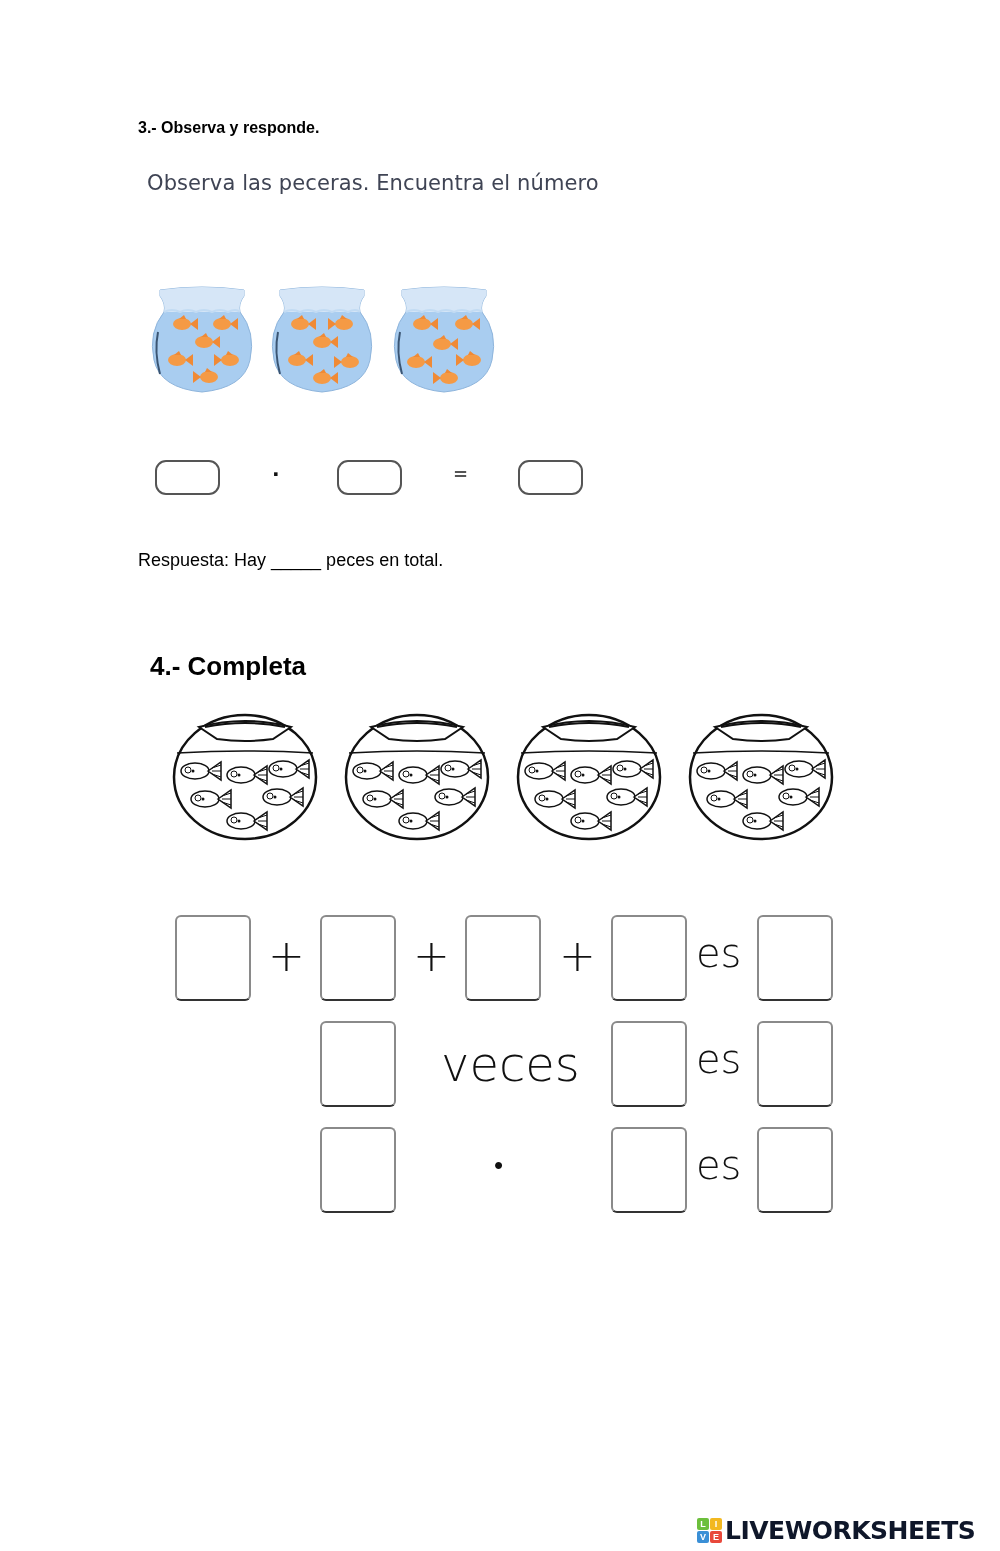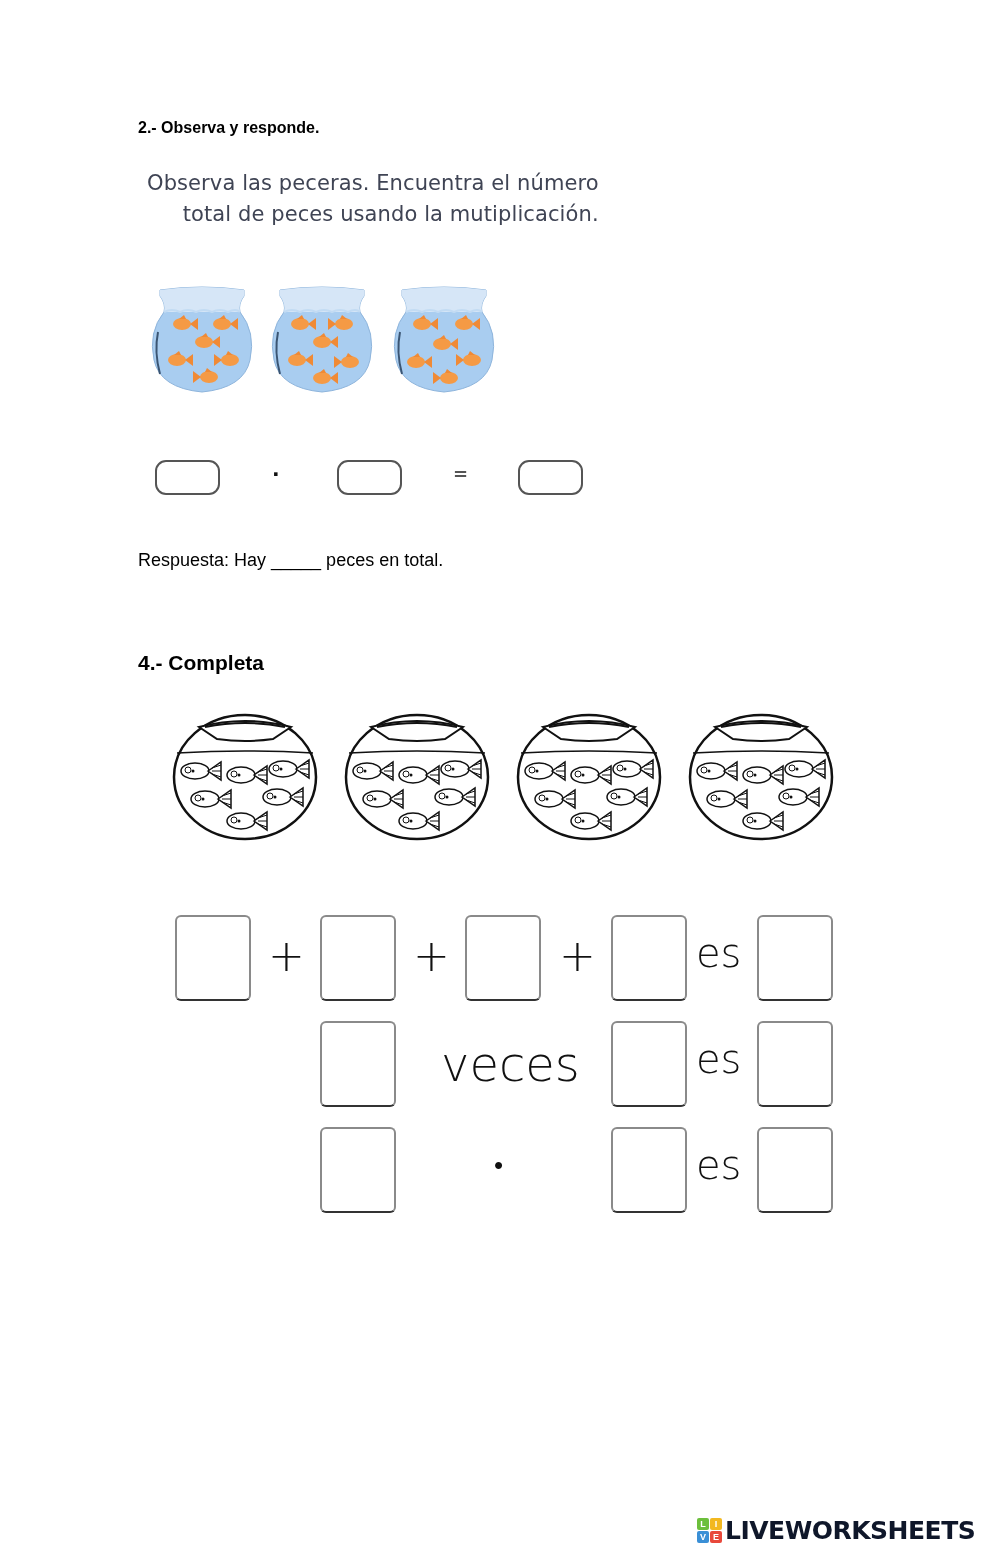--- a/index.html
+++ b/index.html
@@ -2,37 +2,36 @@
 <html><head>
 <meta charset="utf-8">
 <style>
   html, body { margin: 0; padding: 0; background: #ffffff; }
   body { width: 1000px; height: 1551px; position: relative; overflow: hidden;
          font-family: "Liberation Sans", sans-serif; color: #000; }
   .abs { position: absolute; }
   .q-title { font-weight: bold; font-size: 16px; }
   .instr { font-family: "DejaVu Sans", sans-serif; font-size: 21px; color: #3f4454; line-height: 31px; letter-spacing: 0.1px; }
   .resp { font-weight: normal; font-size: 18px; }
-  .q4 { font-weight: bold; font-size: 21px; }
+  .q4 { font-weight: bold; font-size: 26px; margin-left: 12px; }
   .rbox { position: absolute; border: 2px solid #555; border-radius: 11px; background: #fff; box-sizing: border-box; }
   .sq { position: absolute; border: 2px solid #8a8a8a; border-bottom-color: #333; border-radius: 6px; background: #fff; box-sizing: border-box; }
   .op { position: absolute; font-family: "DejaVu Sans", sans-serif; font-weight: 300; color: #111; }
   .logo { position: absolute; left: 697px; top: 1514px; height: 32px; display: flex; align-items: center; }
   .logo-blocks { display: grid; grid-template-columns: 12px 12px; grid-template-rows: 12px 12px; gap: 1px; margin-right: 3px; }
   .blk { color: #fff; font-size: 9px; font-weight: bold; display: flex; align-items: center; justify-content: center; border-radius: 2px; }
   .logo-text { font-family: "DejaVu Sans", sans-serif; font-weight: bold; font-size: 25px; color: #0f172a; letter-spacing: -0.5px; }
 </style>
 </head>
 <body>
 
-<div class="abs q-title" style="left:138px;top:119px;">2.- Observa y responde.</div>
+<div class="abs q-title" style="left:138px;top:119px;">3.- Observa y responde.</div>
 
 <div class="abs instr" style="left:147px;top:168px;text-align:right;">
   <div>Observa las peceras. Encuentra el número</div>
-  <div>total de peces usando la mutiplicación.</div>
 </div>
 
 <svg class="abs" style="left:140px;top:278px;" width="370" height="120">
   <defs>
     <g id="gfish">
       <ellipse cx="0" cy="0" rx="9" ry="6" fill="#f59a45"></ellipse>
       <polygon points="8,0 16,-6 16,6" fill="#f08a35"></polygon>
       <polygon points="-3,-5 2,-9 4,-5" fill="#f08a35"></polygon>
     </g>
     <g id="cbowl">

